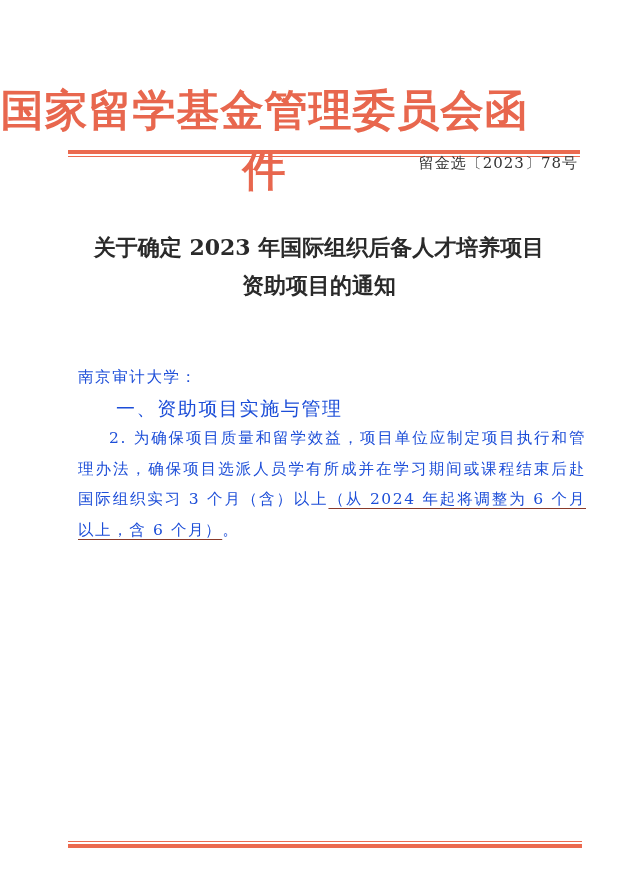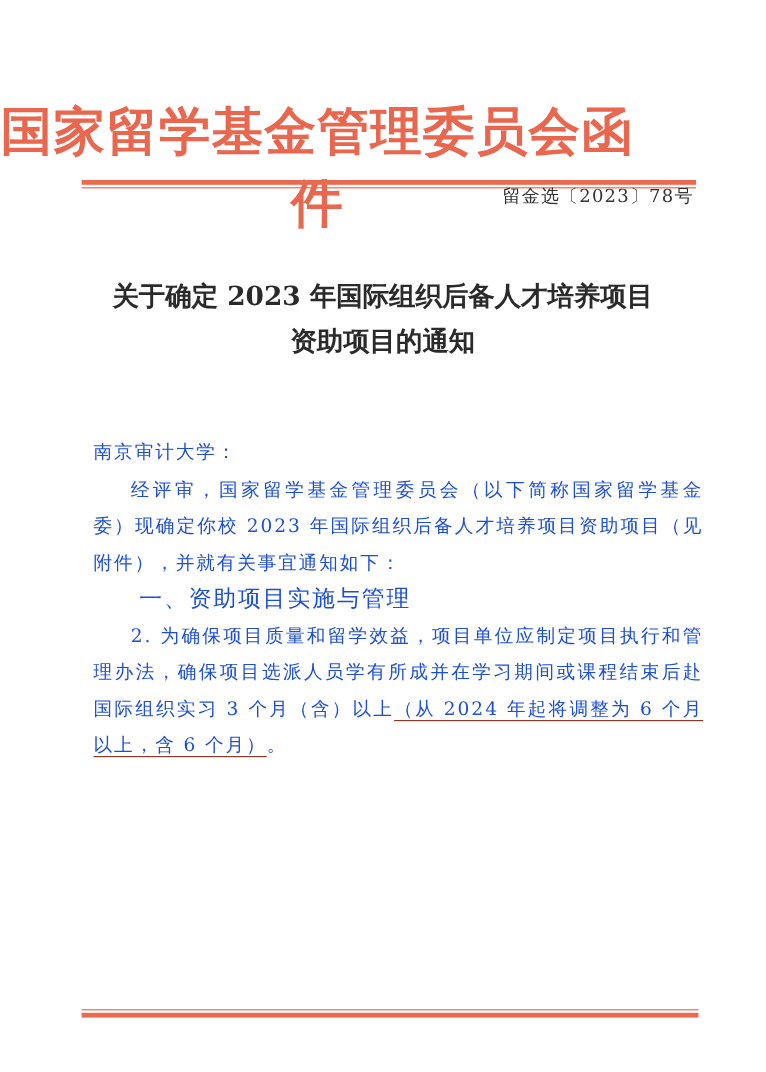--- a/index.html
+++ b/index.html
@@ -32,21 +32,20 @@
 
 <div class="doc-number">留金选〔2023〕78号</div>
 
 <div class="title">
   <div>关于确定 2023 年国际组织后备人才培养项目</div>
   <div>资助项目的通知</div>
 </div>
 
 <div class="body">
   <p>南京审计大学：</p>
-  <p class="indent">经评审，国家留学基金管理委员会（以下简称国家留学基金委）现确定你校 2023 年国际组织后备人才培养项目资助项目（见附件），并就有关事宜通知如下：</p>
   <p class="heading">一、资助项目实施与管理</p>
   <p class="indent"><span>2. 为确保项目质量和留学效益，项目单位应制定项目执行和管理办法，确保项目选派人员学有所成并在学习期间或课程结束后赴国际组织实习 3 个月（含）以上</span><span class="ul">（从 2024 年起将调整为 6 个月以上，含 6 个月）</span><span>。</span></p>
 </div>
 
 <div class="rule bottom">
   <div class="thin"></div>
     <div class="gap"></div>
     <div class="thick"></div>
 </div>
 

